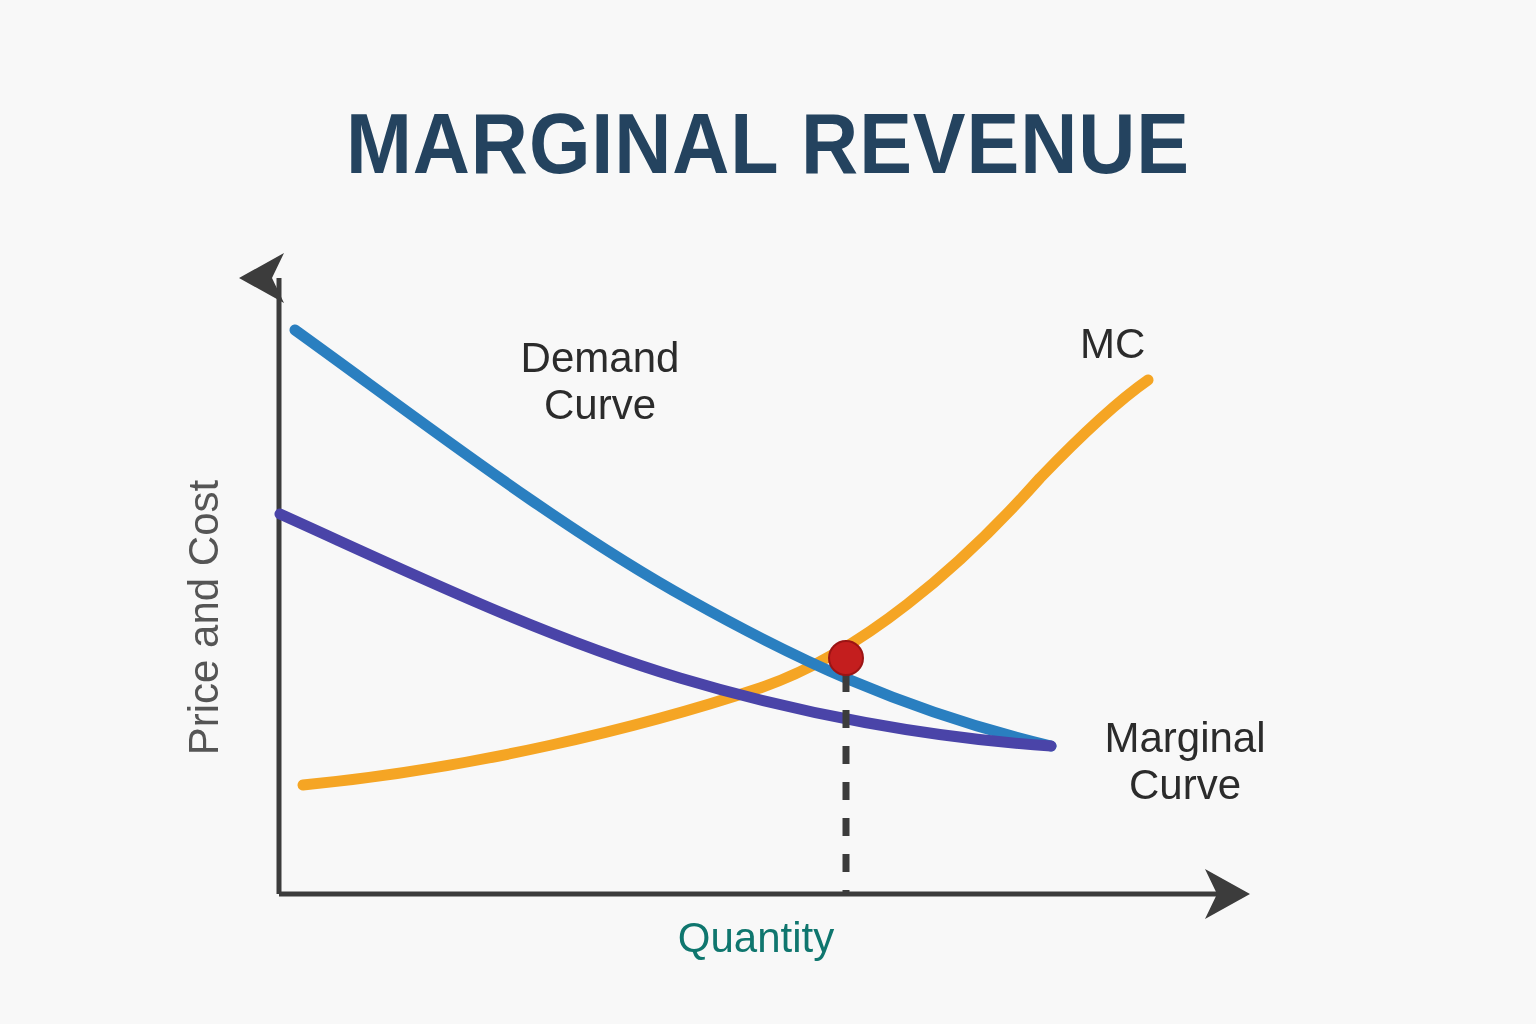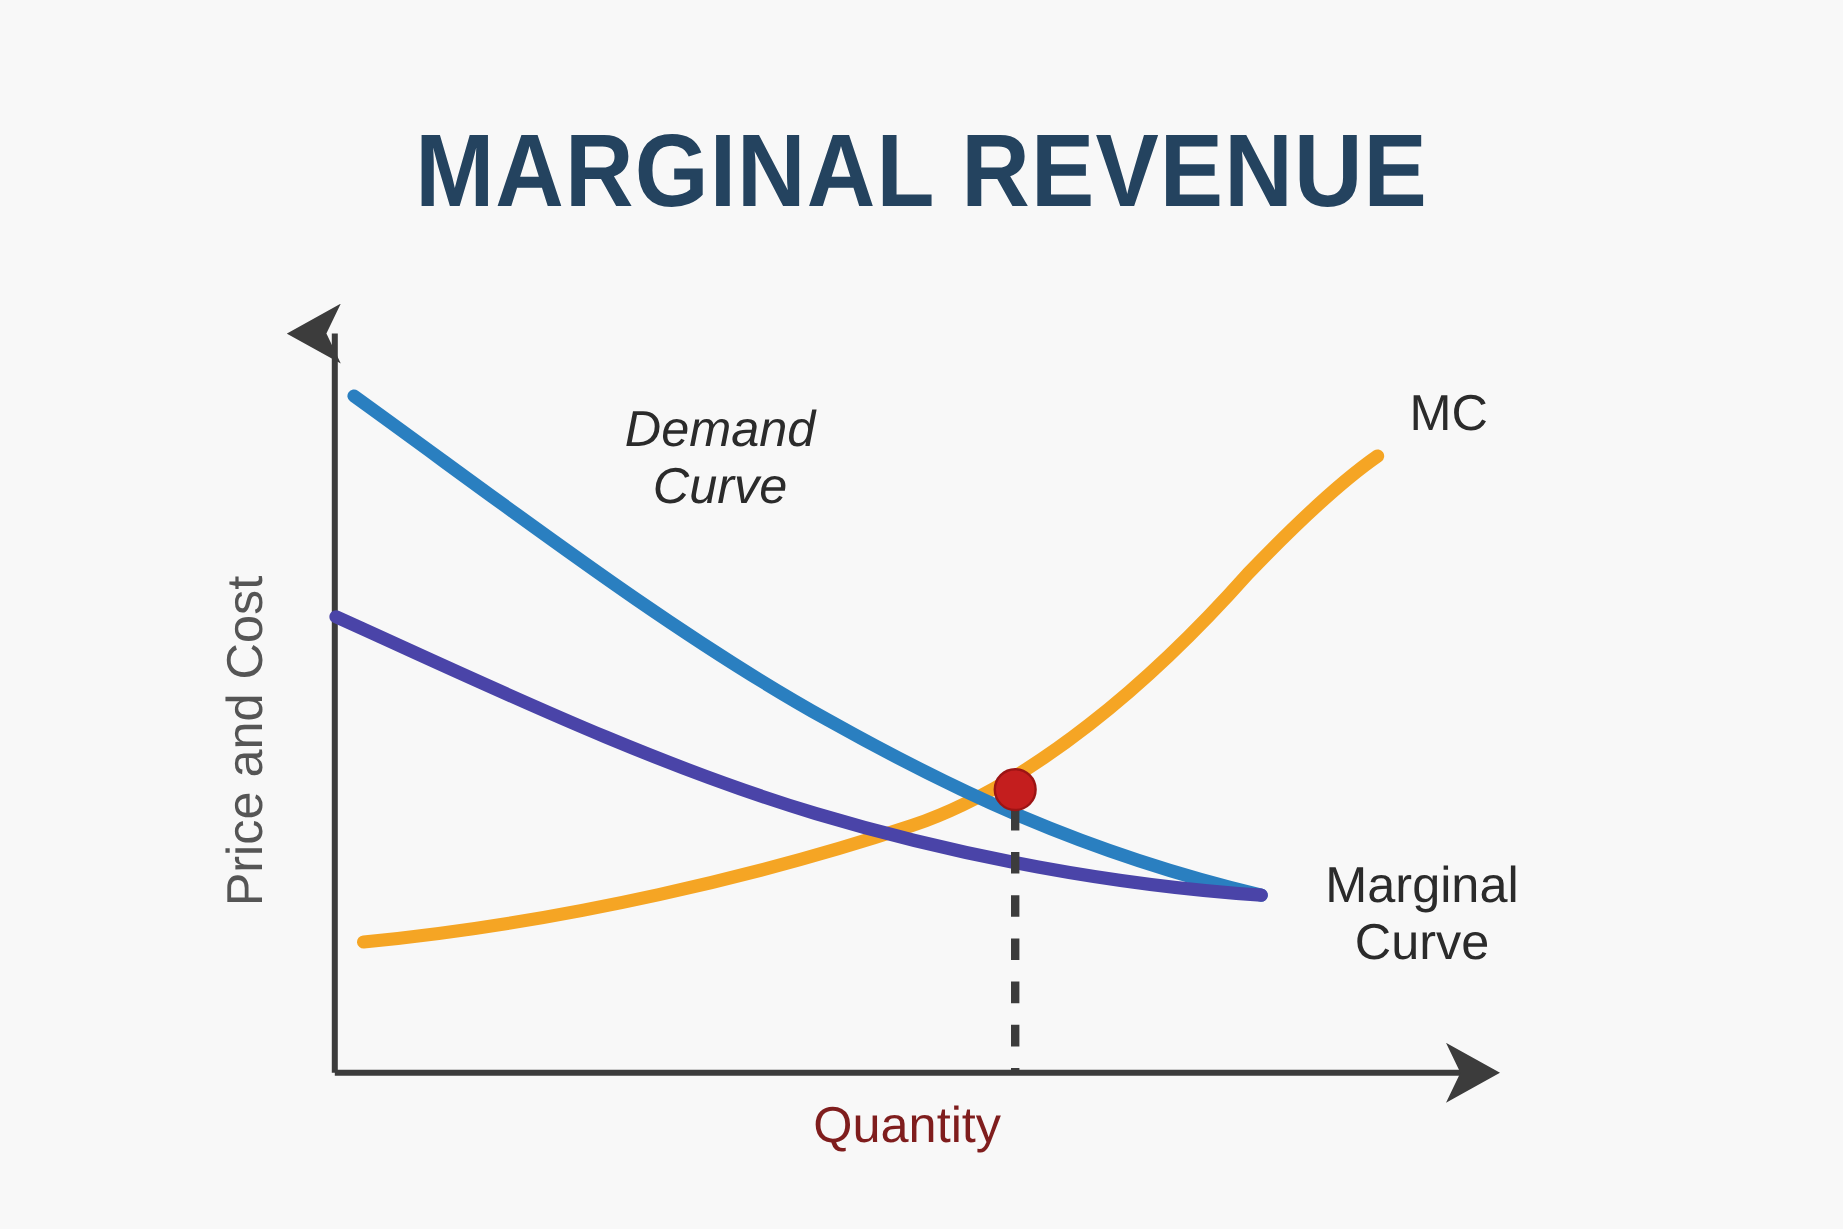--- a/index.html
+++ b/index.html
@@ -54,27 +54,26 @@
     color: #2b2b2b;
     line-height: 1.12;
     white-space: pre-line;
   }
   .annot-demand {
     left: 460px;
     top: 306px;
     width: 280px;
     text-align: center;
     font-size: 42px;
-    font-style: italic;
   }
   .annot-mc {
     left: 1080px;
     top: 292px;
     width: 160px;
-    text-align: right;
+    text-align: left;
     font-size: 42px;
   }
   .annot-marginal-cost {
     left: 1040px;
     top: 686px;
     width: 290px;
     text-align: center;
     font-size: 42px;
   }
   .annot-mrmc {
@@ -84,21 +83,21 @@
     text-align: center;
     font-size: 42px;
     font-weight: 500;
   }
   .axis-label-x {
     left: 586px;
     top: 886px;
     width: 340px;
     text-align: center;
     font-size: 42px;
-    color: #7f1d1d;
+    color: #0f766e;
   }
   .axis-label-y {
     left: -6px;
     top: 566px;
     width: 420px;
     text-align: center;
     font-size: 42px;
     color: #555555;
     transform: rotate(-90deg);
     transform-origin: center center;

